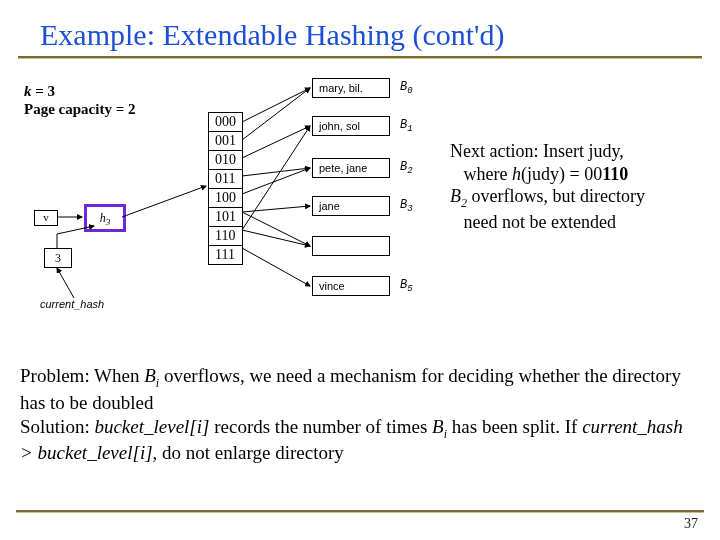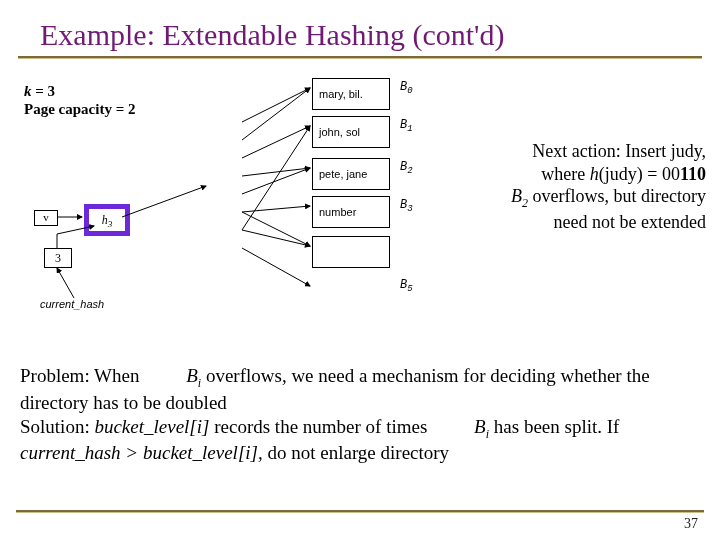--- a/index.html
+++ b/index.html
@@ -8,21 +8,21 @@
     width: 720px;
     height: 540px;
     font-family: "Times New Roman", serif;
     background: #fff;
     position: relative;
     overflow: hidden;
   }
   .title {
     font-size: 30px;
     padding: 18px 0 4px 40px;
-    color: #701a75;
+    color: #1d4ed8;
   }
   .title-rule {
     height: 2px;
     background: #7a6a3a;
     margin: 0 18px 0 18px;
     box-shadow: 0 1px 0 #cdbd88;
   }
   .params {
     position: absolute;
     left: 24px;
@@ -57,21 +57,21 @@
     line-height: 18px;
     border-bottom: 1px solid #000;
   }
   .dir-table div:last-child { border-bottom: none; }
 
   .bucket {
     position: absolute;
     border: 1px solid #000;
     font-family: Arial, sans-serif;
     font-size: 11px;
-    padding: 8px 6px;
+    padding: 2px 6px;
     width: 64px;
     height: 14px;
     line-height: 14px;
     background: #fff;
   }
   .b-label {
     position: absolute;
     font-family: Liberation Mono, monospace;
     font-size: 12px;
     font-style: italic;
@@ -82,21 +82,21 @@
   .v-box {
     position: absolute;
     left: 10px; top: 134px;
     border: 1px solid #000;
     width: 22px; height: 14px;
     font-size: 11px; text-align: center;
   }
   .h-box {
     position: absolute;
     left: 60px; top: 128px;
-    border: 5px solid #6d28d9;
+    border: 3px solid #6d28d9;
     width: 36px; height: 22px;
     font-size: 12px; text-align: center;
     line-height: 22px;
     font-style: italic;
   }
   .h-box sub { font-size: 9px; }
   .three-box {
     position: absolute;
     left: 20px; top: 172px;
     border: 1px solid #000;
@@ -120,38 +120,37 @@
   }
 
   
   .action {
     position: absolute;
     left: 450px;
     top: 140px;
     width: 256px;
     font-size: 18px;
     line-height: 1.25;
-    text-align: right;
   }
   .action .hfn { font-style: italic; }
   .action .bsub { font-style: italic; }
   .action .bsub sub { font-size: 12px; }
 
   
   .bottom {
     position: absolute;
     left: 20px;
     top: 364px;
     width: 680px;
     font-size: 19px;
     line-height: 1.25;
   }
   .bottom .lead { display: inline; margin-top: 22px; }
   .bottom .bl { font-style: italic; text-align: right; }
-  .bottom .sub { font-style: italic; margin-left: 42px; }
+  .bottom .sub { font-style: italic; }
   .bottom .sub sub { font-size: 12px; }
 
   .bottom-rule {
     position: absolute;
     left: 16px; right: 16px;
     bottom: 28px;
     height: 2px;
     background: #7a6a3a;
     box-shadow: 0 1px 0 #cdbd88;
   }
@@ -170,26 +169,37 @@
 <div class="title">Example: Extendable Hashing (cont'd)</div>
 <div class="title-rule"></div>
 
 <div class="params">
   <span class="ki">k</span><span> = 3</span><br>
   <span>Page capacity = 2</span>
 </div>
 
 <div class="diag">
 
+  <div class="dir-table">
+    <div>000</div>
+    <div>001</div>
+    <div>010</div>
+    <div>011</div>
+    <div>100</div>
+    <div>101</div>
+    <div>110</div>
+    <div>111</div>
+  </div>
 
   <div class="bucket" style="left:288px; top:2px;">mary, bil.</div>
   <div class="bucket" style="left:288px; top:82px;">pete, jane</div>
   <div class="bucket" style="left:288px; top:40px;">john, sol</div>
-  <div class="bucket" style="left:288px; top:120px;">number</div>
+  <div class="bucket" style="left:288px; top:120px;">jane</div>
   <div class="bucket" style="left:288px; top:160px;"></div>
+  <div class="bucket" style="left:288px; top:200px;">vince</div>
 
   <div class="b-label" style="left:376px; top:4px;"><span>B</span><sub>0</sub></div>
   <div class="b-label" style="left:376px; top:42px;"><span>B</span><sub>1</sub></div>
   <div class="b-label" style="left:376px; top:84px;"><span>B</span><sub>2</sub></div>
   <div class="b-label" style="left:376px; top:122px;"><span>B</span><sub>3</sub></div>
   <div class="b-label" style="left:376px; top:202px;"><span>B</span><sub>5</sub></div>
 
   <div class="v-box">v</div>
   <div class="h-box"><span>h</span><sub>3</sub></div>
   <div class="three-box">3</div>

